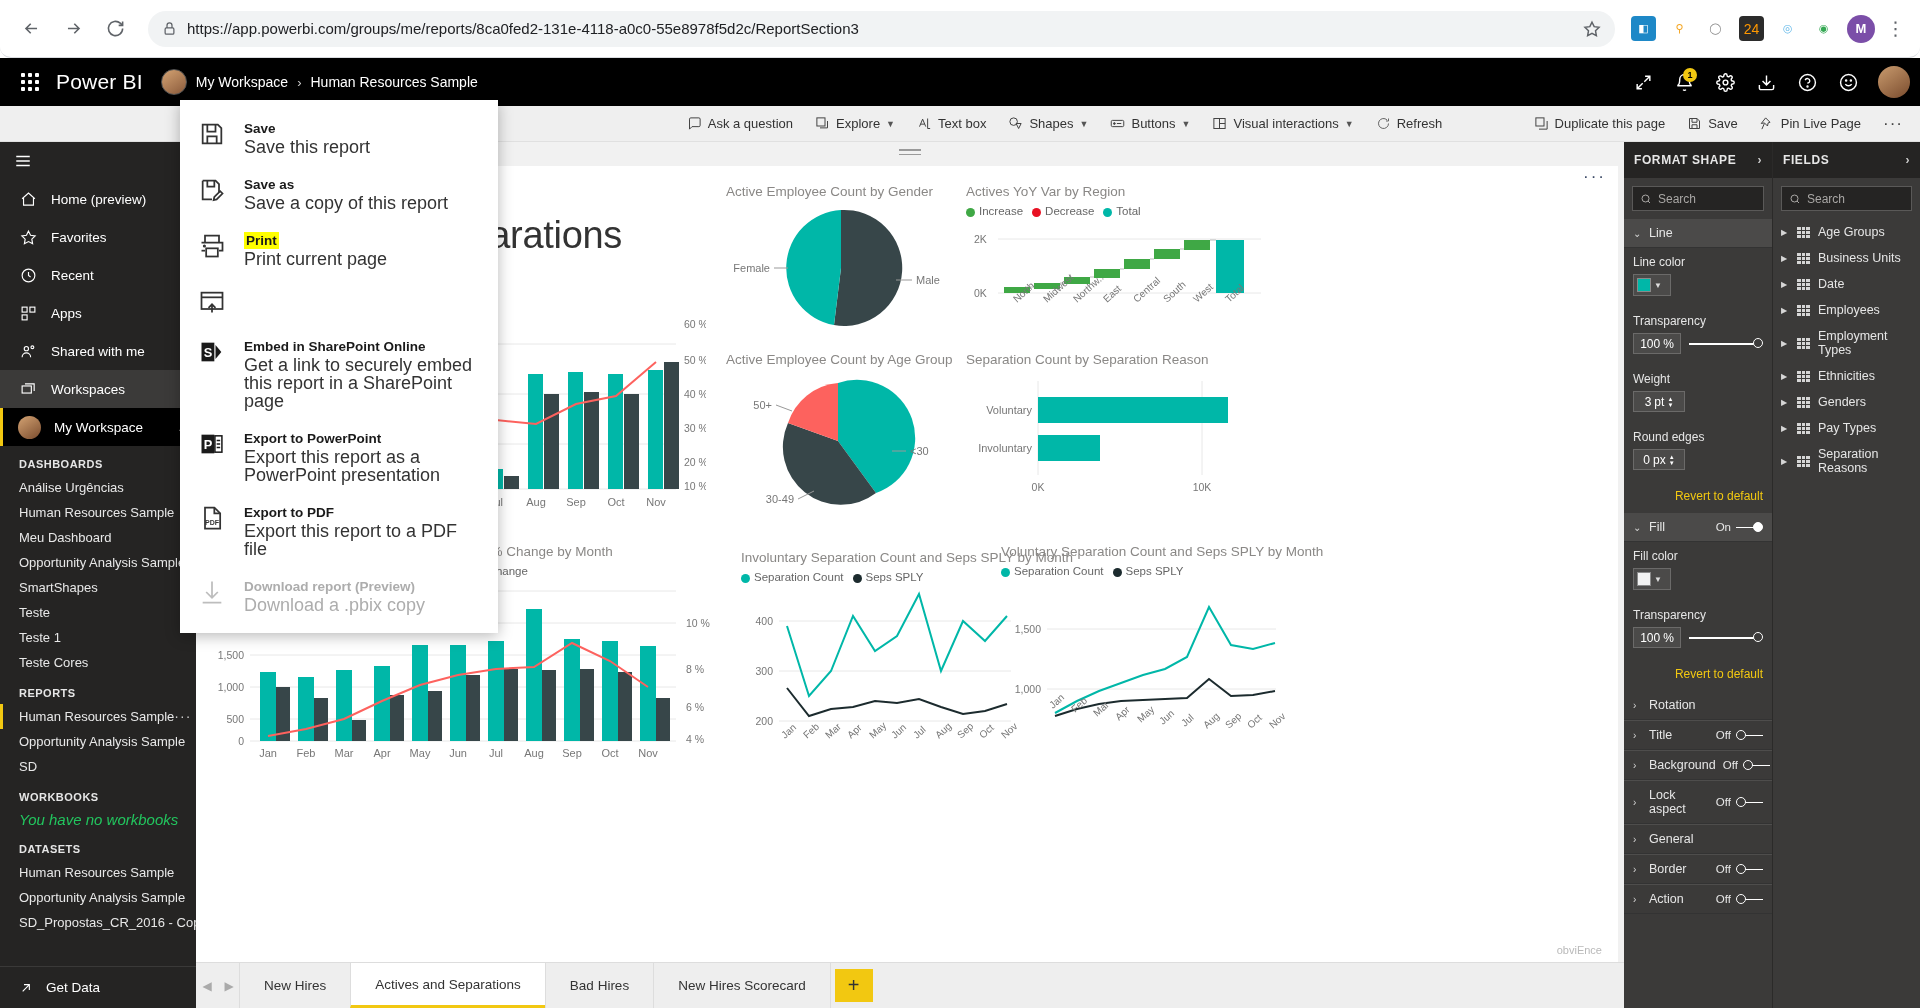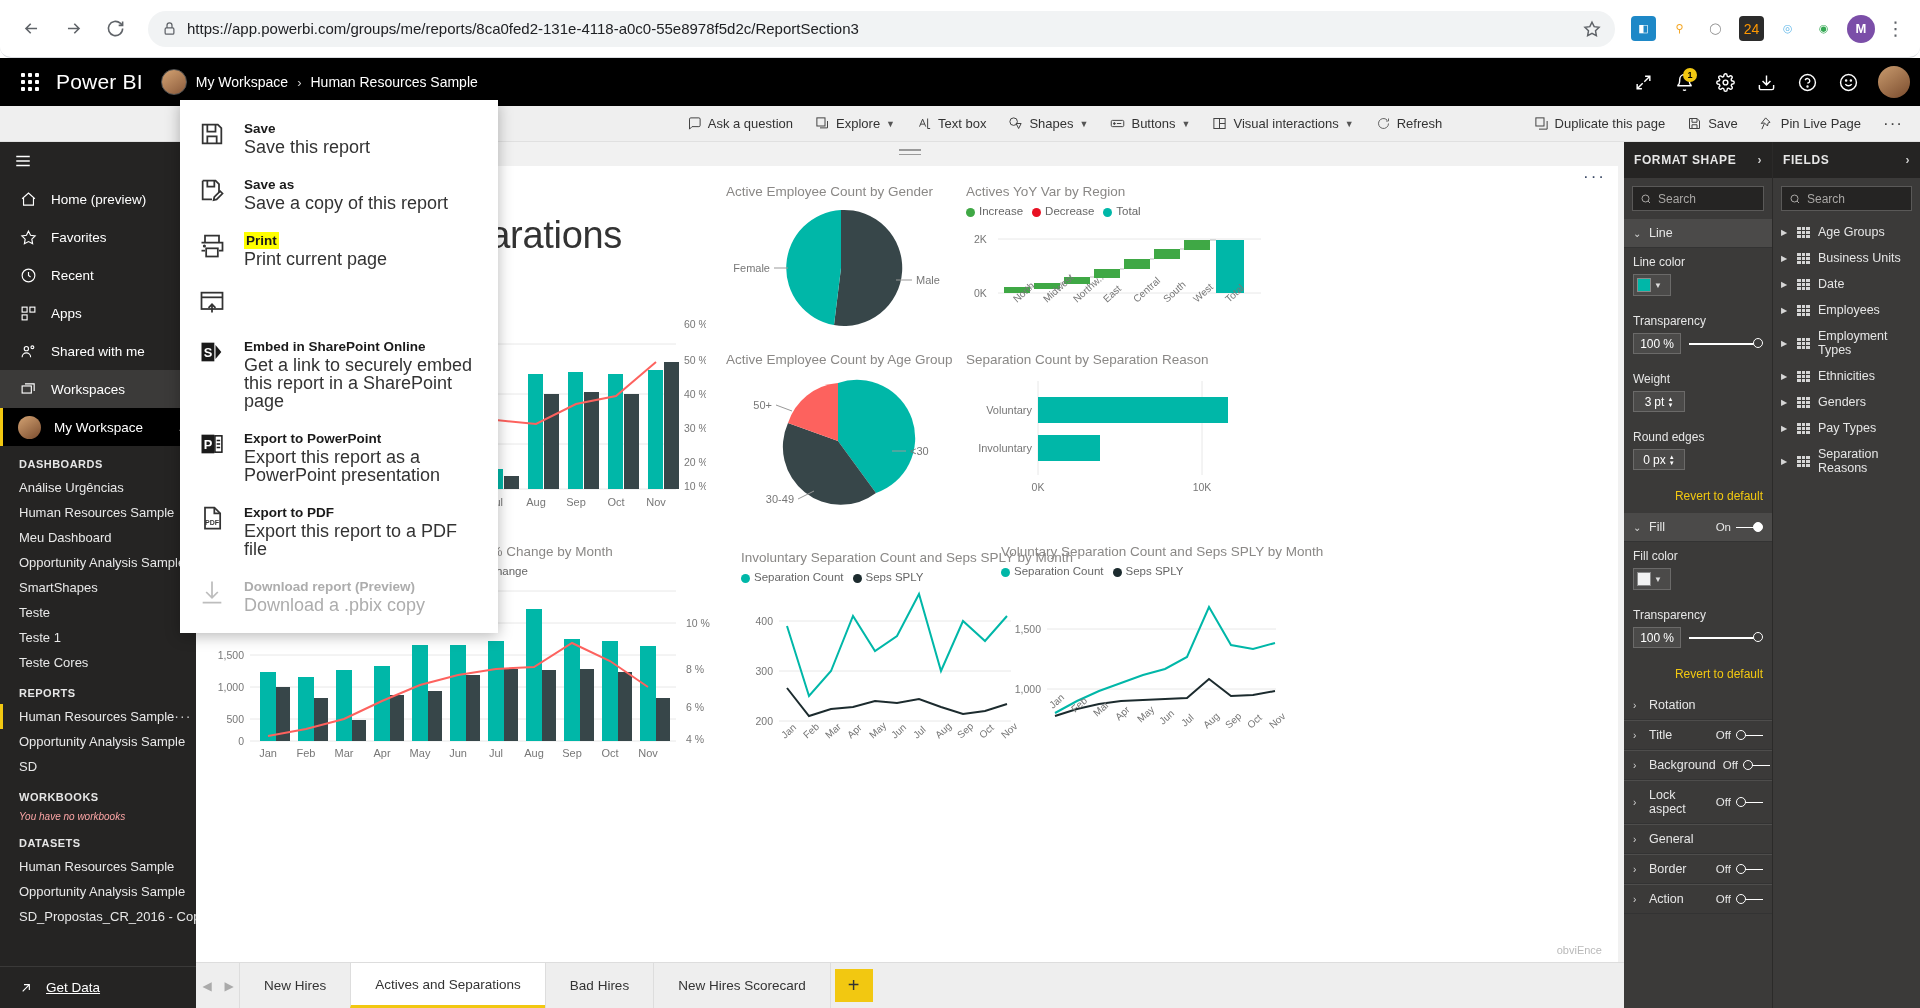--- a/index.html
+++ b/index.html
@@ -159,24 +159,24 @@
     font-size: 11px; font-weight: bold; color: #e6e6e6; letter-spacing: .5px;
     padding: 12px 0 5px 19px;
   }
   .ln-link {
     font-size: 13px; color: #e8e8e8; padding: 3px 10px 3px 19px;
     white-space: nowrap; overflow: hidden; text-overflow: ellipsis;
     line-height: 19px; display: flex; align-items: center;
   }
   .ln-link.active { border-left: 3px solid #f2c811; padding-left: 16px; }
   .ln-link .dots { margin-left: auto; font-size: 14px; color: #ccc; letter-spacing: 1px; }
-  .ln-empty { font-size: 10px; color: #fca5a5; font-style: italic; padding: 3px 0 3px 19px; }
+  .ln-empty { font-size: 15px; color: #22c55e; font-style: italic; padding: 3px 0 3px 19px; }
   .ln-bottom {
     height: 42px; display: flex; align-items: center; gap: 12px;
-    padding-left: 18px; font-size: 13.5px; border-top: 1px solid #3a3938; text-decoration: underline;
+    padding-left: 18px; font-size: 13.5px; border-top: 1px solid #3a3938;
   }
   .ln-bottom svg { width: 16px; height: 16px; }
 
   
   .canvas-wrap {
     flex: 1; background: #f1f1f1; position: relative; overflow: hidden;
     display: flex; flex-direction: column;
   }
   .canvas-scroll-top { height: 24px; background: #f1f1f1; position: relative; }
   .grip {

